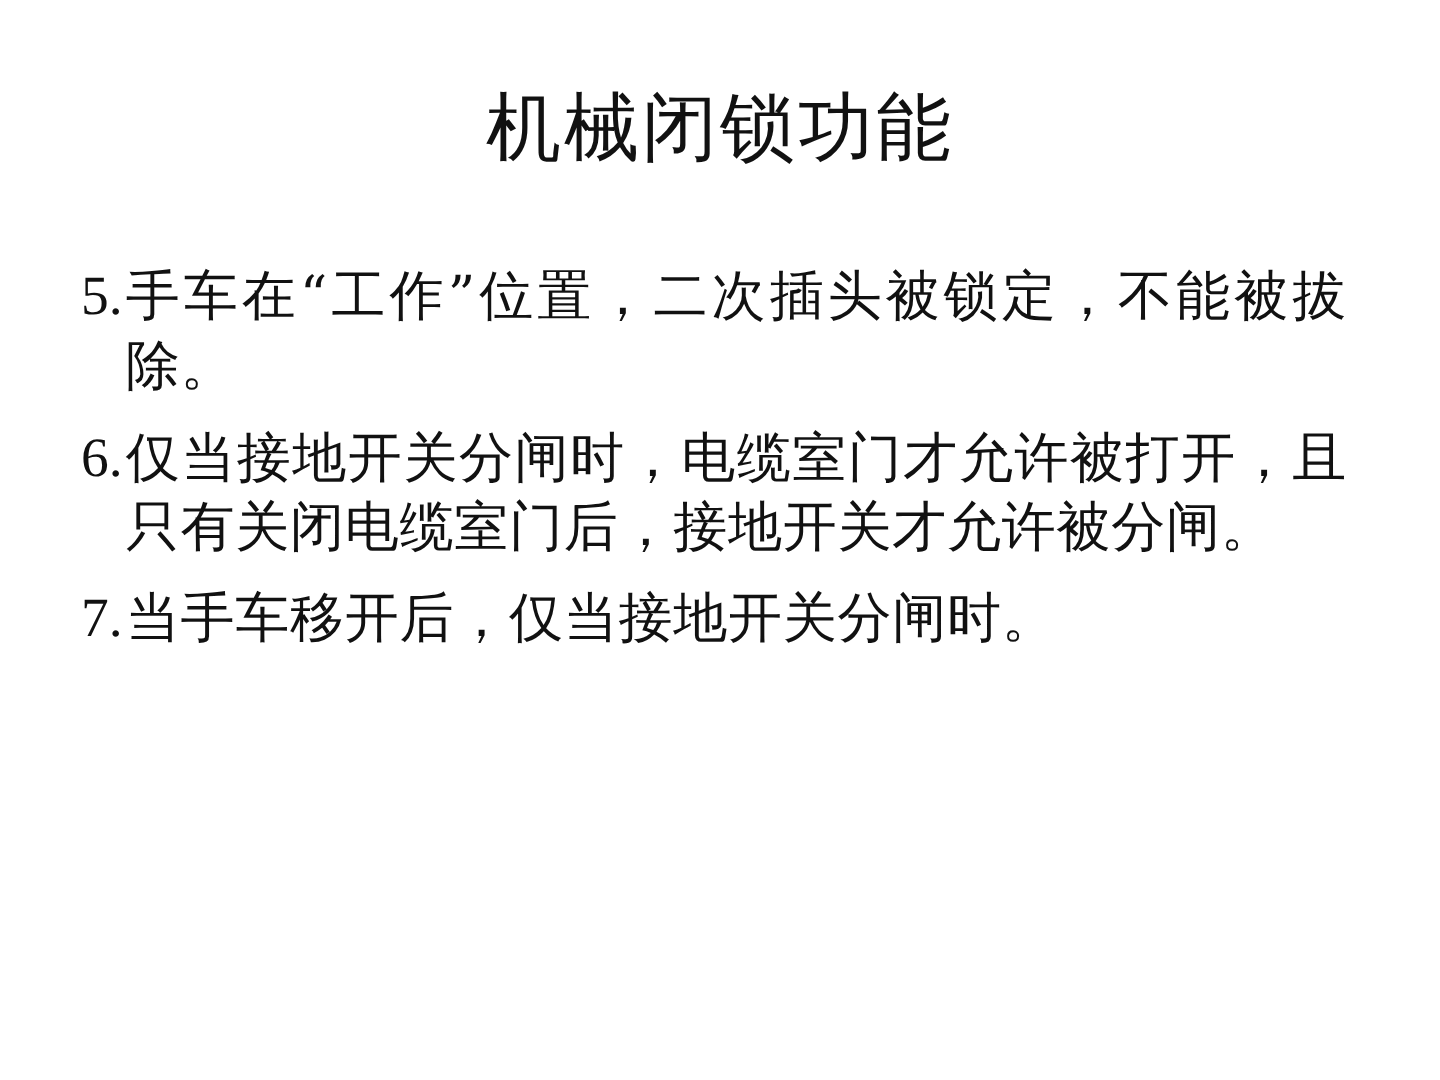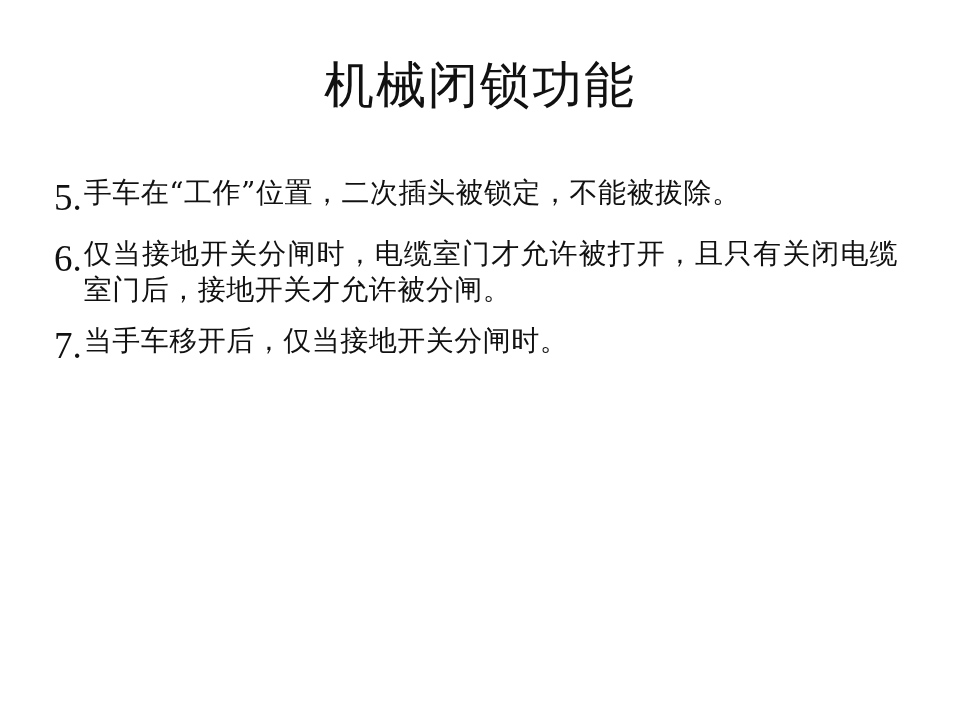--- a/index.html
+++ b/index.html
@@ -43,21 +43,21 @@
     flex: 0 0 auto;
     font-size: 37px;
     line-height: 1.27;
     font-family: "Liberation Serif", "DejaVu Serif", serif;
     color: #111111;
     padding-right: 2px;
     white-space: nowrap;
   }
   .item-text {
     flex: 1 1 auto;
-    font-size: 28px;
+    font-size: 36px;
     line-height: 1.3;
     letter-spacing: 0.5px;
     color: #111111;
     font-family: "DejaVu Serif", "Liberation Serif", serif;
     text-align: justify;
     text-justify: inter-ideograph;
   }
 </style>
 </head>
 <body>

